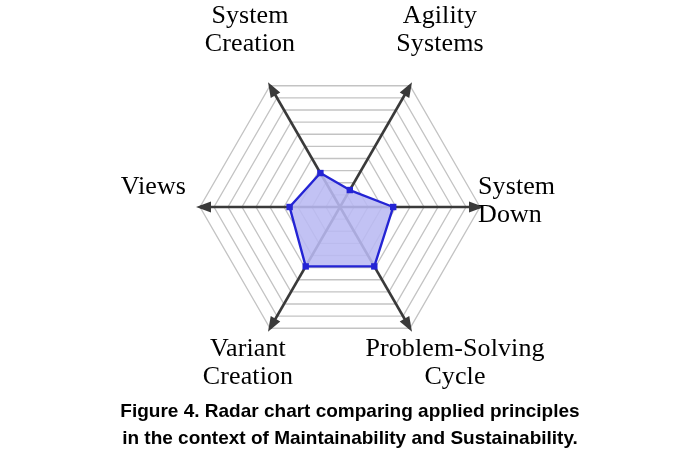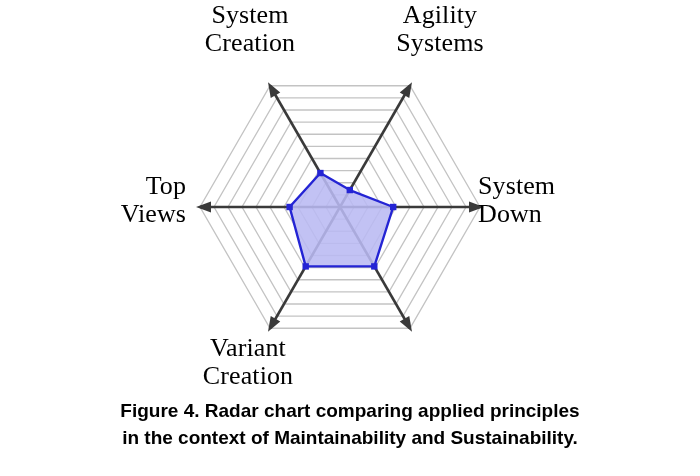--- a/index.html
+++ b/index.html
@@ -109,28 +109,31 @@
     <span class="lbl-line">Agility</span>
     <span class="lbl-line">Systems</span>
   </div>
 
   <div class="axis-label" id="label-system-views">
     <span class="lbl-line">System</span>
     <span class="lbl-line">Down</span>
   </div>
 
   <div class="axis-label" id="label-top-down">
-    <span class="lbl-line">Top</span>
     <span class="lbl-line">Views</span>
   </div>
 
   <div class="axis-label" id="label-variant-creation">
     <span class="lbl-line">Variant</span>
     <span class="lbl-line">Creation</span>
   </div>
 
+  <div class="axis-label" id="label-problem-solving">
+    <span class="lbl-line">Problem-Solving</span>
+    <span class="lbl-line">Cycle</span>
+  </div>
 
   <div id="figure-caption">
     <span class="cap-line">Figure 4.   Radar chart comparing applied principles</span>
     <span class="cap-line">in the context of Maintainability and Sustainability.</span>
   </div>
 
 </div>
 
 </body></html>

